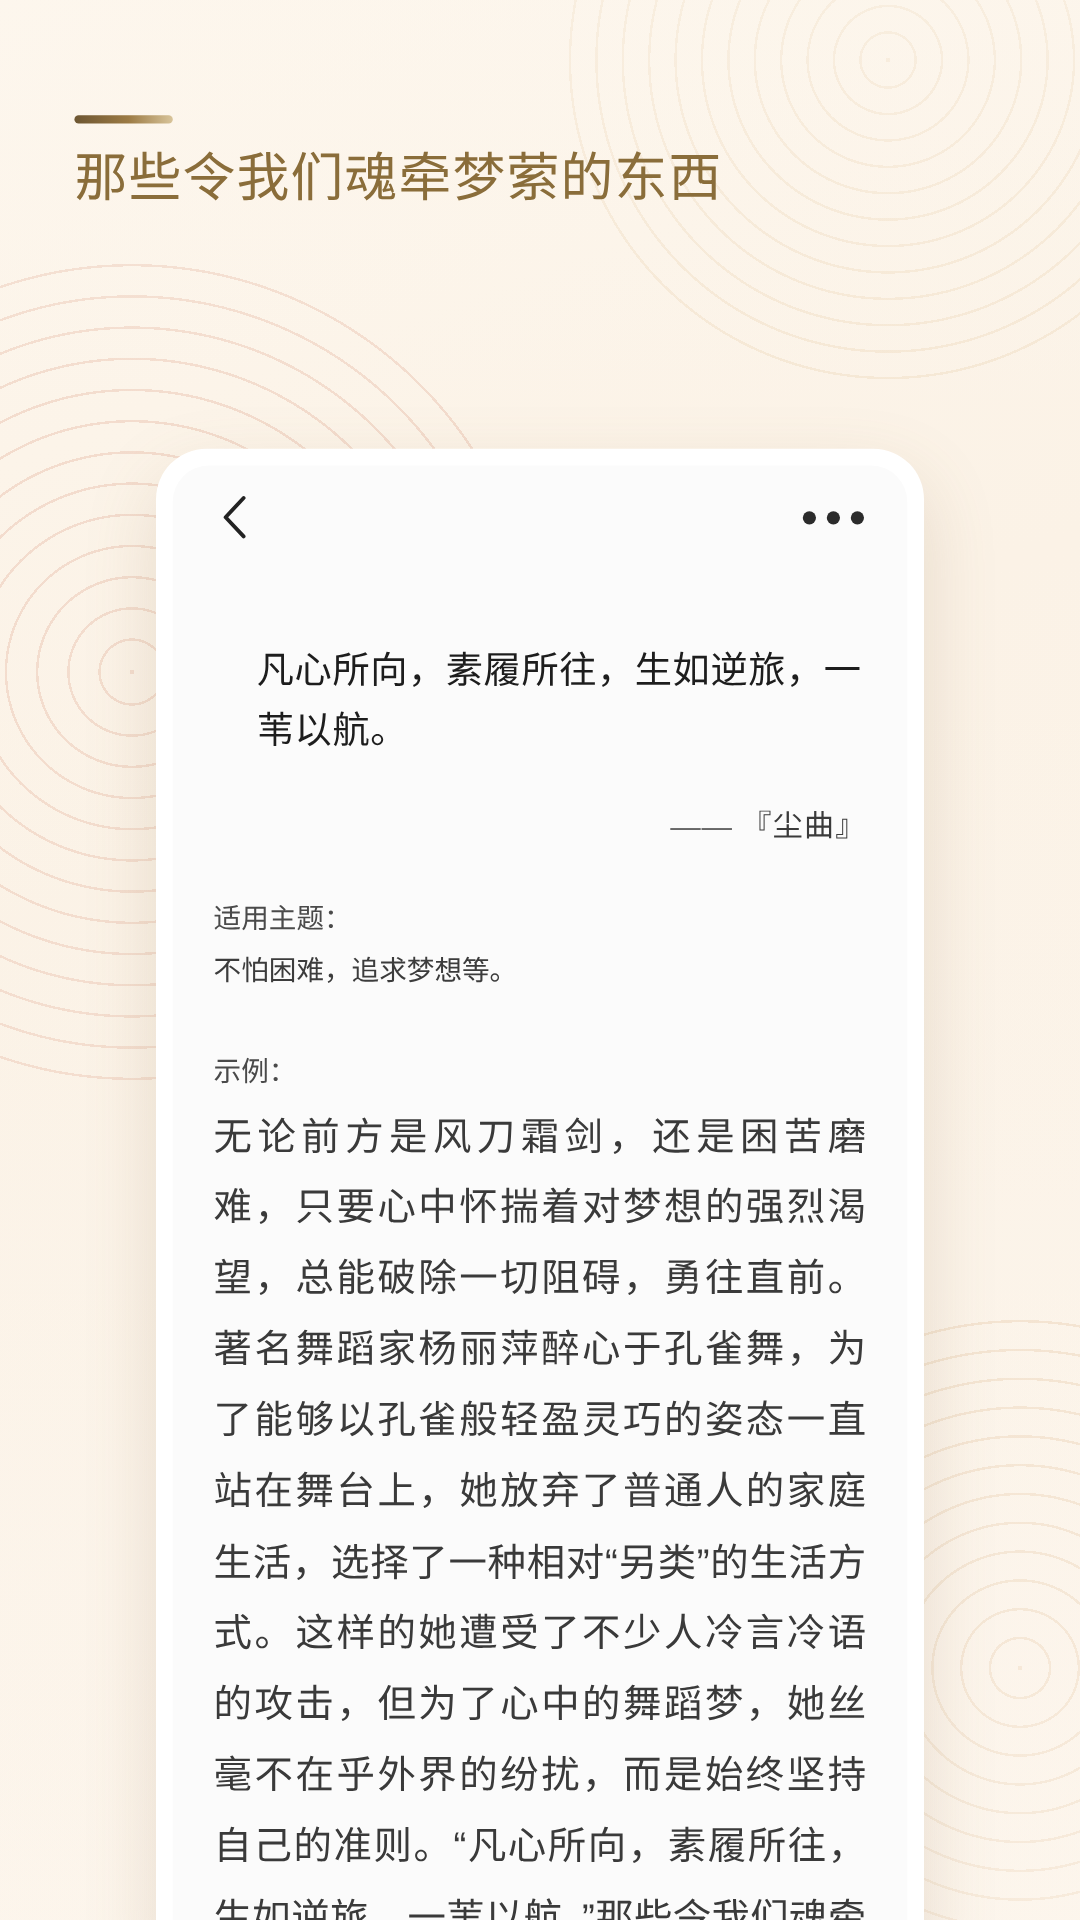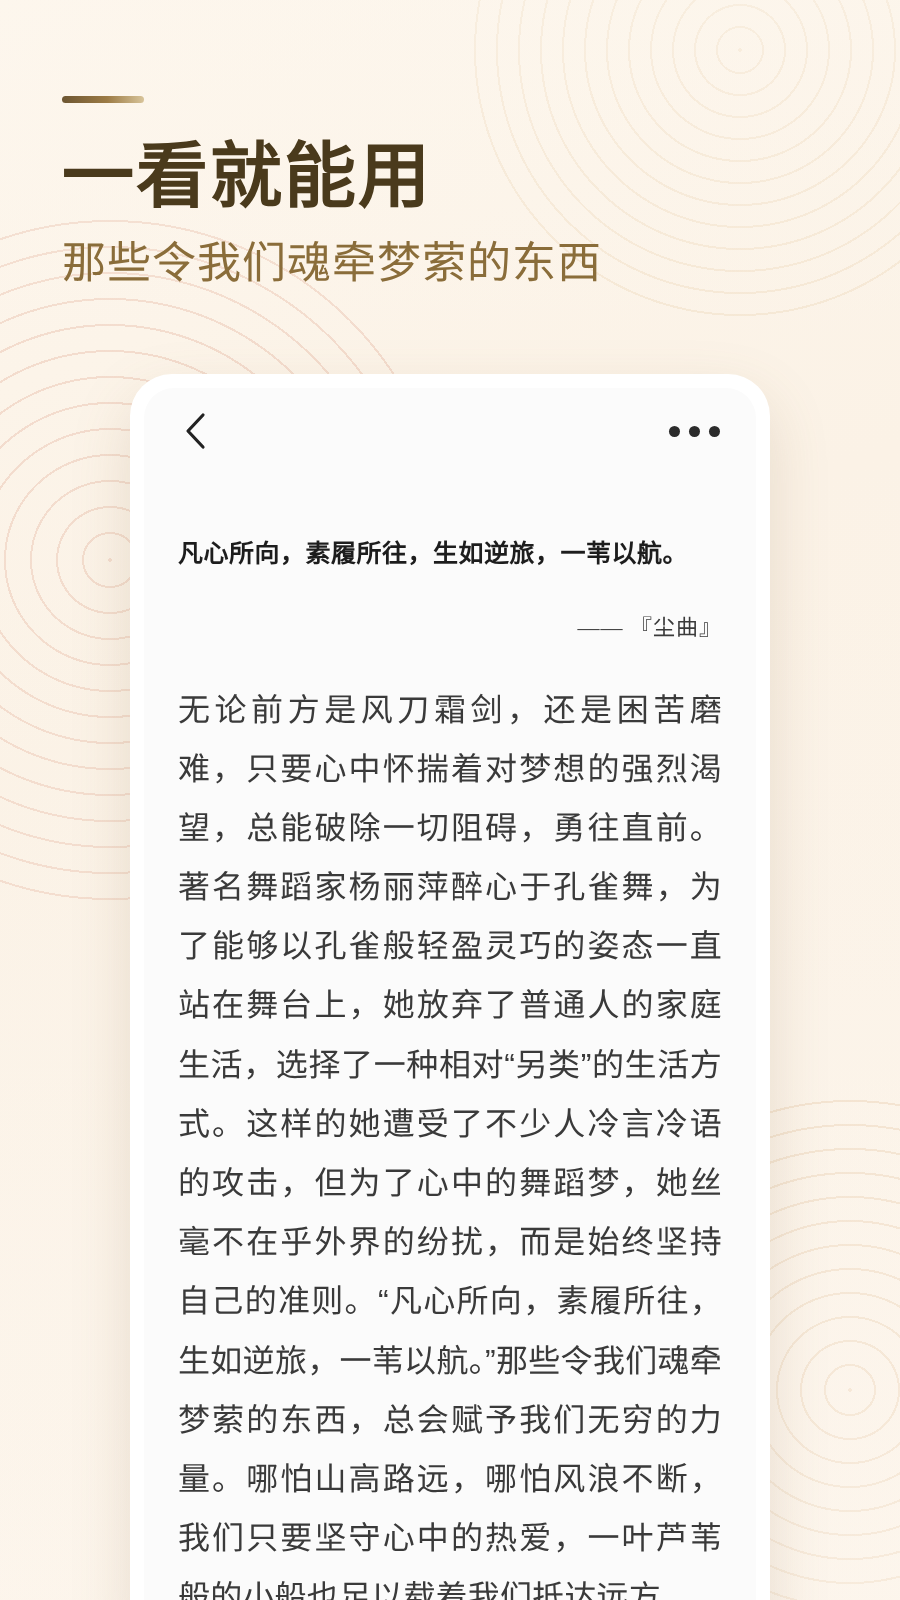--- a/index.html
+++ b/index.html
@@ -154,30 +154,31 @@
     border-radius: 50%;
     background: #2b2b2b;
   }
 
   
   .content {
     padding: 60px 34px 0 34px;
   }
   .quote {
     font-family: "Liberation Serif", "DejaVu Serif", serif;
-    font-size: 25px;
+    font-size: 31px;
     line-height: 1.62;
-    font-weight: 700;
+    font-weight: 400;
     color: #1d1d1d;
     letter-spacing: 0.5px;
+    margin-left: 36px;
   }
   .attribution {
     margin-top: 34px;
     text-align: right;
-    font-size: 22px;
+    font-size: 25px;
     color: #3a3a3a;
     font-family: "Liberation Serif", "DejaVu Serif", serif;
     letter-spacing: 1px;
   }
 
   .section {
     margin-top: 40px;
   }
   .section-label {
     font-size: 23px;
@@ -232,21 +233,20 @@
 
 <div class="bg-root">
   <div class="bg-arcs-top"></div>
   <div class="bg-arcs-left"></div>
   <div class="bg-arcs-right"></div>
   <div class="bg-wash"></div>
 </div>
 
 <div class="headline">
   <div class="rule"></div>
-  <div class="title-main">一看就能用</div>
   <div class="title-sub">那些令我们魂牵梦萦的东西</div>
 </div>
 
 <div class="phone">
   <div class="phone-inner">
 
     <div class="navbar">
       <div class="back-icon">
         <svg width="22" height="38" viewBox="0 0 22 38" fill="none">
           <path d="M19 3 L4 19 L19 35" stroke="#222" stroke-width="3.2" stroke-linecap="round" stroke-linejoin="round"></path>
@@ -256,22 +256,27 @@
         <i></i>
         <i></i>
         <i></i>
       </div>
     </div>
 
     <div class="content">
       <div class="quote">凡心所向，素履所往，生如逆旅，一苇以航。</div>
       <div class="attribution">—— 『尘曲』</div>
 
-
       <div class="section">
+        <div class="section-label">适用主题：</div>
+        <div class="section-text">不怕困难，追求梦想等。</div>
+      </div>
+
+      <div class="section">
+        <div class="section-label">示例：</div>
         <div class="example-body">无论前方是风刀霜剑，还是困苦磨难，只要心中怀揣着对梦想的强烈渴望，总能破除一切阻碍，勇往直前。著名舞蹈家杨丽萍醉心于孔雀舞，为了能够以孔雀般轻盈灵巧的姿态一直站在舞台上，她放弃了普通人的家庭生活，选择了一种相对“另类”的生活方式。这样的她遭受了不少人冷言冷语的攻击，但为了心中的舞蹈梦，她丝毫不在乎外界的纷扰，而是始终坚持自己的准则。“凡心所向，素履所往，生如逆旅，一苇以航。”那些令我们魂牵梦萦的东西，总会赋予我们无穷的力量。哪怕山高路远，哪怕风浪不断，我们只要坚守心中的热爱，一叶芦苇般的小船也足以载着我们抵达远方。</div>
       </div>
 
       <div class="tag-row">
         <span class="tag">
           <span class="hash">#</span>
           <span>一看就能用</span>
         </span>
       </div>
 

